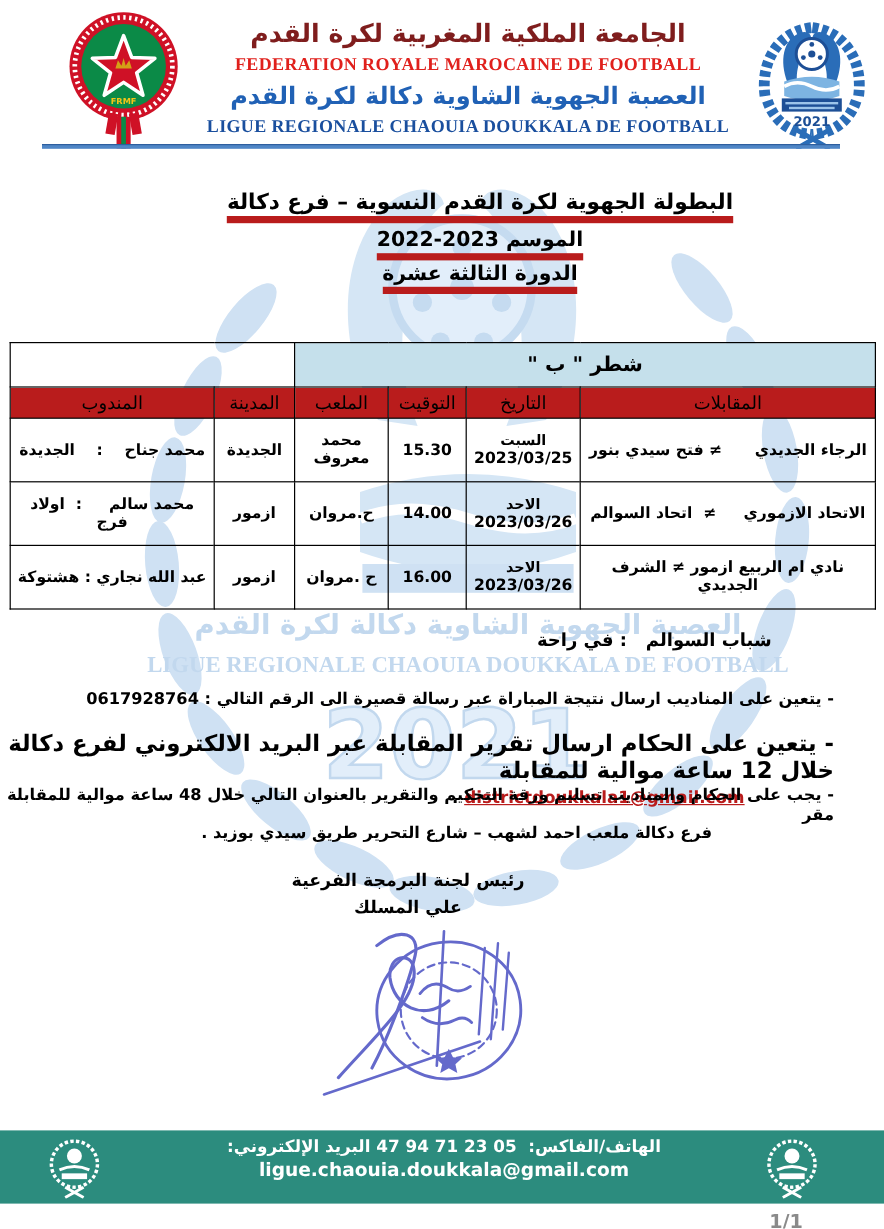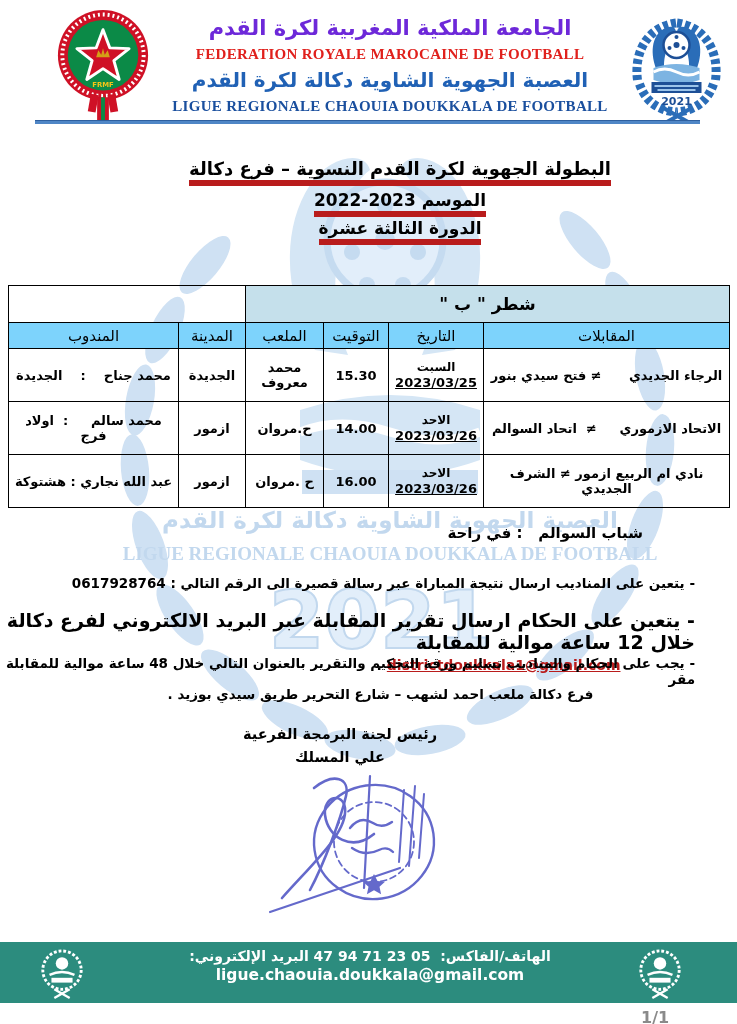--- a/index.html
+++ b/index.html
@@ -2,21 +2,21 @@
 <html><head>
 <meta charset="utf-8">
 <style>
   html,body{margin:0;padding:0;background:#ffffff;}
   .page{position:relative;width:737px;height:1024px;background:#fff;overflow:hidden;
         font-family:"DejaVu Sans",sans-serif;color:#000;}
   
   .crest{position:absolute;left:54px;top:6px;width:98px;height:118px;}
   .league-logo{position:absolute;left:621px;top:12px;width:111px;height:112px;}
   .head-text{position:absolute;left:160px;top:13px;width:460px;text-align:center;}
-  .h-ar1{font-size:21px;font-weight:bold;color:#6d28d9;line-height:31px;}
+  .h-ar1{font-size:21px;font-weight:bold;color:#7f1d1d;line-height:31px;}
   .h-fr1{font-size:15px;font-weight:bold;color:#e0201c;line-height:21px;
          font-family:"Liberation Serif",serif;letter-spacing:.3px;}
   .h-ar2{font-size:20px;font-weight:bold;color:#2061b5;line-height:30px;}
   .h-fr2{font-size:15px;font-weight:bold;color:#1a4f9e;line-height:22px;
          font-family:"Liberation Serif",serif;letter-spacing:.3px;}
   .divider{position:absolute;left:35px;top:120px;width:665px;height:3px;
            background:#4f86c6;border-top:1px solid #2e5f9f;}
   
   .watermark{position:absolute;left:0;top:0;width:737px;height:1024px;pointer-events:none;}
   
@@ -24,26 +24,26 @@
   .title-line{font-size:18px;font-weight:bold;margin-bottom:11px;}
   .title-line span{border-bottom:6px solid #b91c1c;padding-bottom:1px;white-space:pre-wrap;}
   .title-line.small{font-size:17px;margin-bottom:8px;}
   
   table.fixtures{position:absolute;left:8px;top:285px;width:721px;border-collapse:collapse;
                  table-layout:fixed;direction:rtl;}
   table.fixtures td{border:1px solid #000;vertical-align:middle;text-align:center;
                     padding:0 4px;overflow:hidden;}
   td.section-cell{background:#c5e0eb;height:36px;font-size:17px;font-weight:bold;}
   td.ghost{border:none;background:transparent;}
-  td.colhead{background:#7dd3fc;height:25px;font-size:15px;font-weight:normal;}
+  td.colhead{background:#b91c1c;height:25px;font-size:15px;font-weight:normal;}
   tr.datarow td{height:52px;font-weight:bold;font-size:13px;background:transparent;}
   td.match{text-align:right;padding-right:7px;white-space:pre-wrap;font-size:13.5px;}
   td.delegate{white-space:pre-wrap;}
   .day{font-size:12px;line-height:15px;}
-  .datenum{font-size:13px;line-height:16px;text-decoration:underline;}
+  .datenum{font-size:13px;line-height:16px;}
   
   .rtl-abs{position:absolute;direction:rtl;white-space:pre-wrap;}
   .rest-note{top:524px;right:94px;font-size:15px;font-weight:bold;}
   .bullet1{top:575px;right:42px;font-size:13.5px;font-weight:bold;}
   .bullet2{top:609px;right:42px;font-size:19px;font-weight:bold;}
   .email-line{top:641px;right:97px;font-size:14px;font-weight:bold;}
   .email-line a{color:#b91c1c;text-decoration:underline;cursor:pointer;}
   .bullet3a{top:655px;right:42px;font-size:13.5px;font-weight:bold;}
   .bullet3b{top:686px;left:12px;width:737px;text-align:center;font-size:13.5px;font-weight:bold;}
   .sig-title{top:726px;left:0;width:680px;text-align:center;font-size:14.5px;font-weight:bold;}

